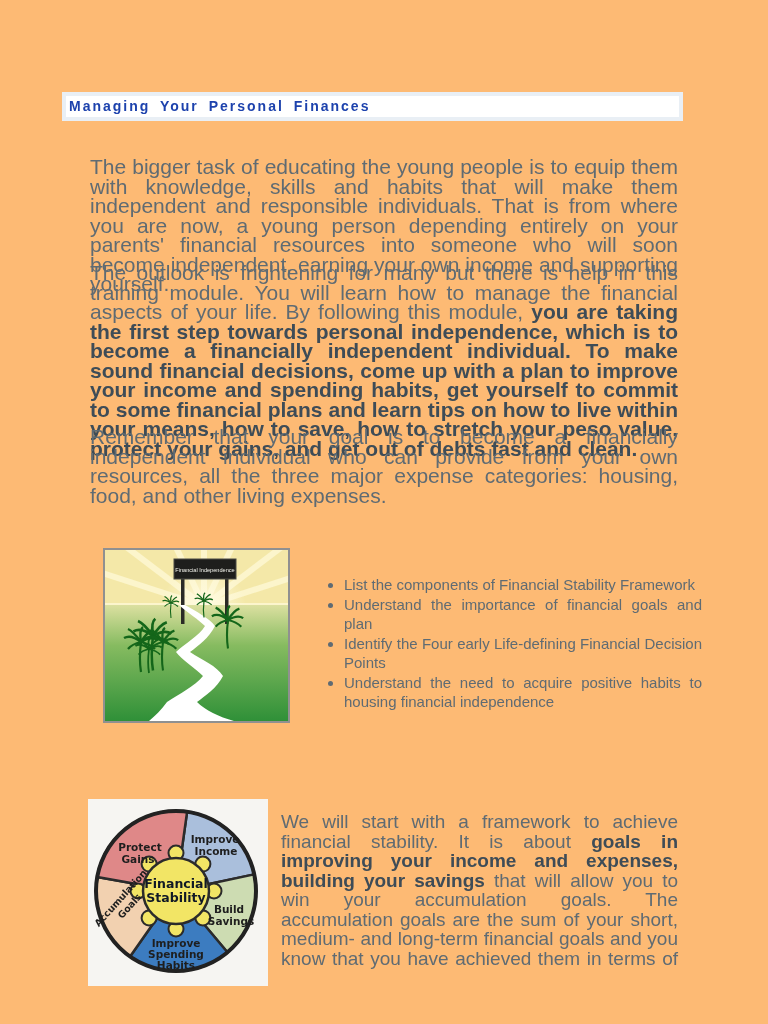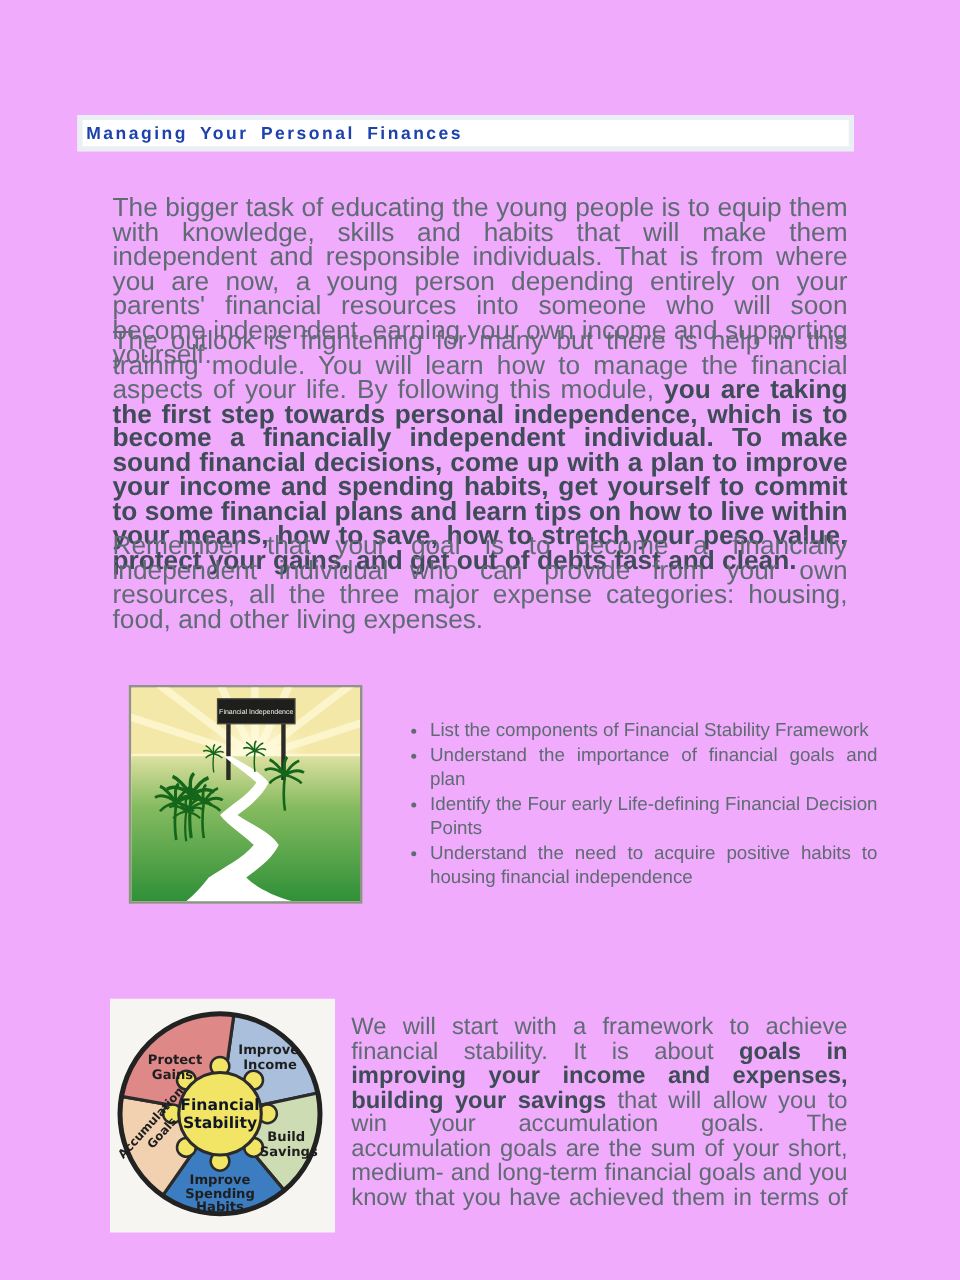--- a/index.html
+++ b/index.html
@@ -1,17 +1,17 @@
 <!DOCTYPE html>
 <html><head>
 <meta charset="utf-8">
 <style>
   html,body{margin:0;padding:0;background:#ffffff;}
   .page{
-    position:relative;width:768px;height:1024px;background:#f0abfc;
+    position:relative;width:768px;height:1024px;background:#fdba74;
     font-family:"Liberation Sans",sans-serif;overflow:hidden;
   }
   .title-box{
     position:absolute;left:62px;top:92px;width:613px;
     border:4px solid #e9eff5;background:#ffffff;
   }
   .title-text{
     font-size:14px;font-weight:bold;color:#1d42ad;
     letter-spacing:2px;word-spacing:4px;line-height:21px;
     padding:0 3px;white-space:nowrap;

